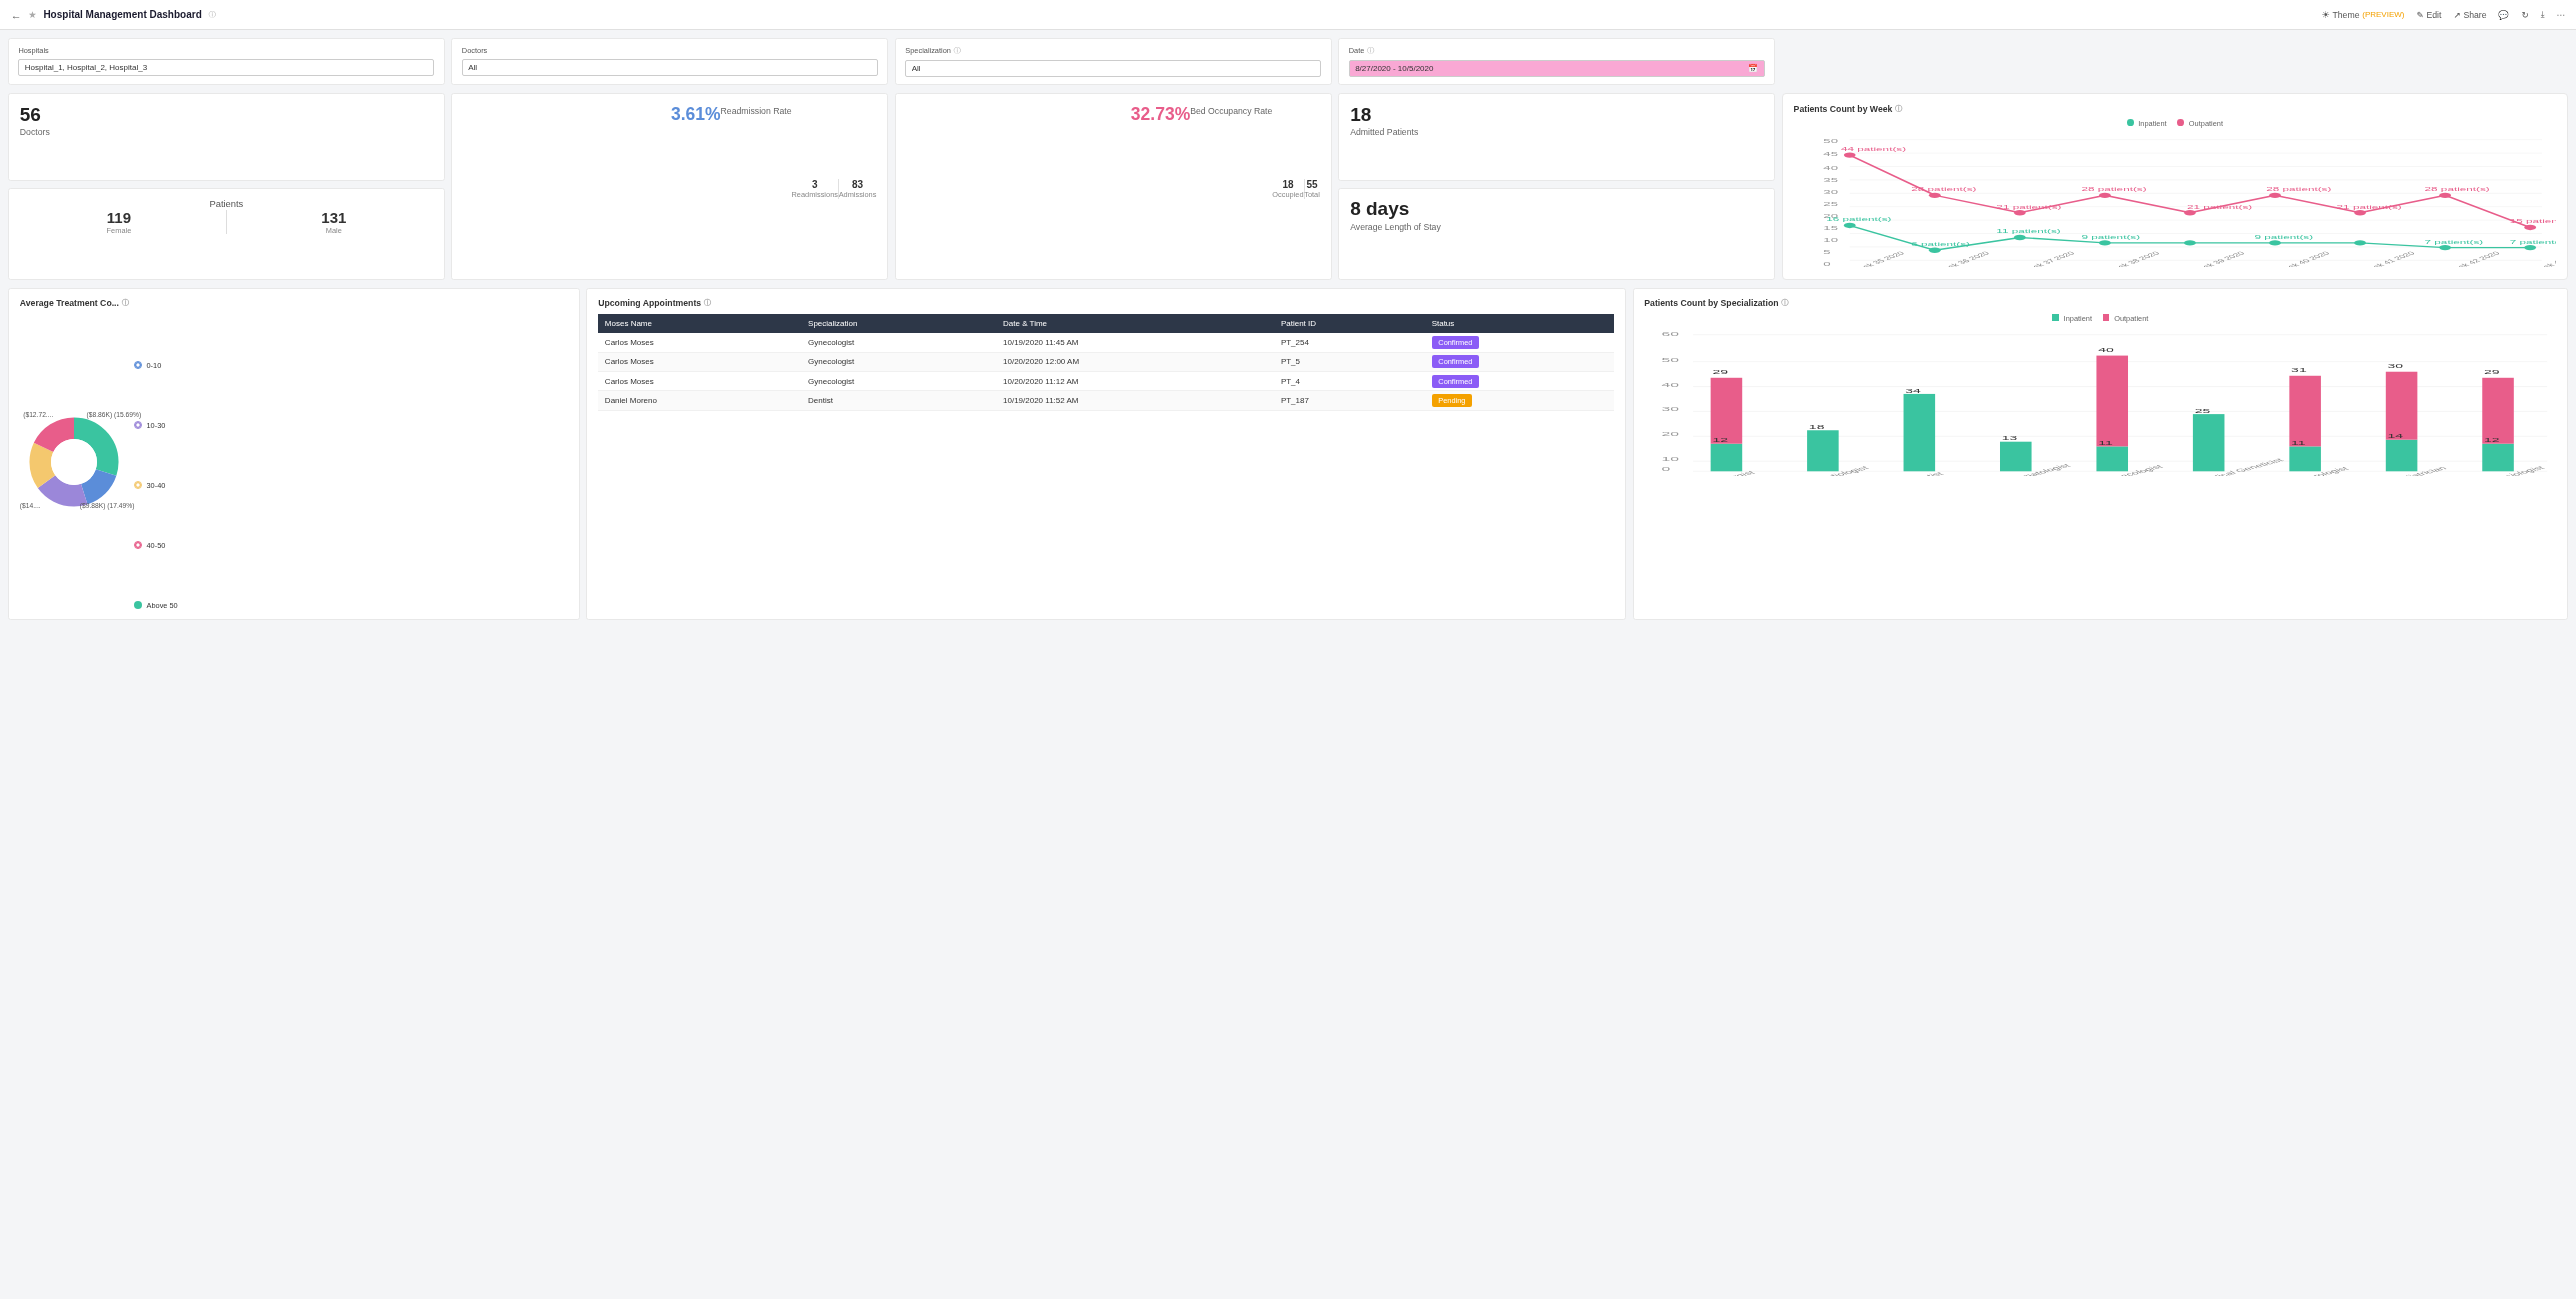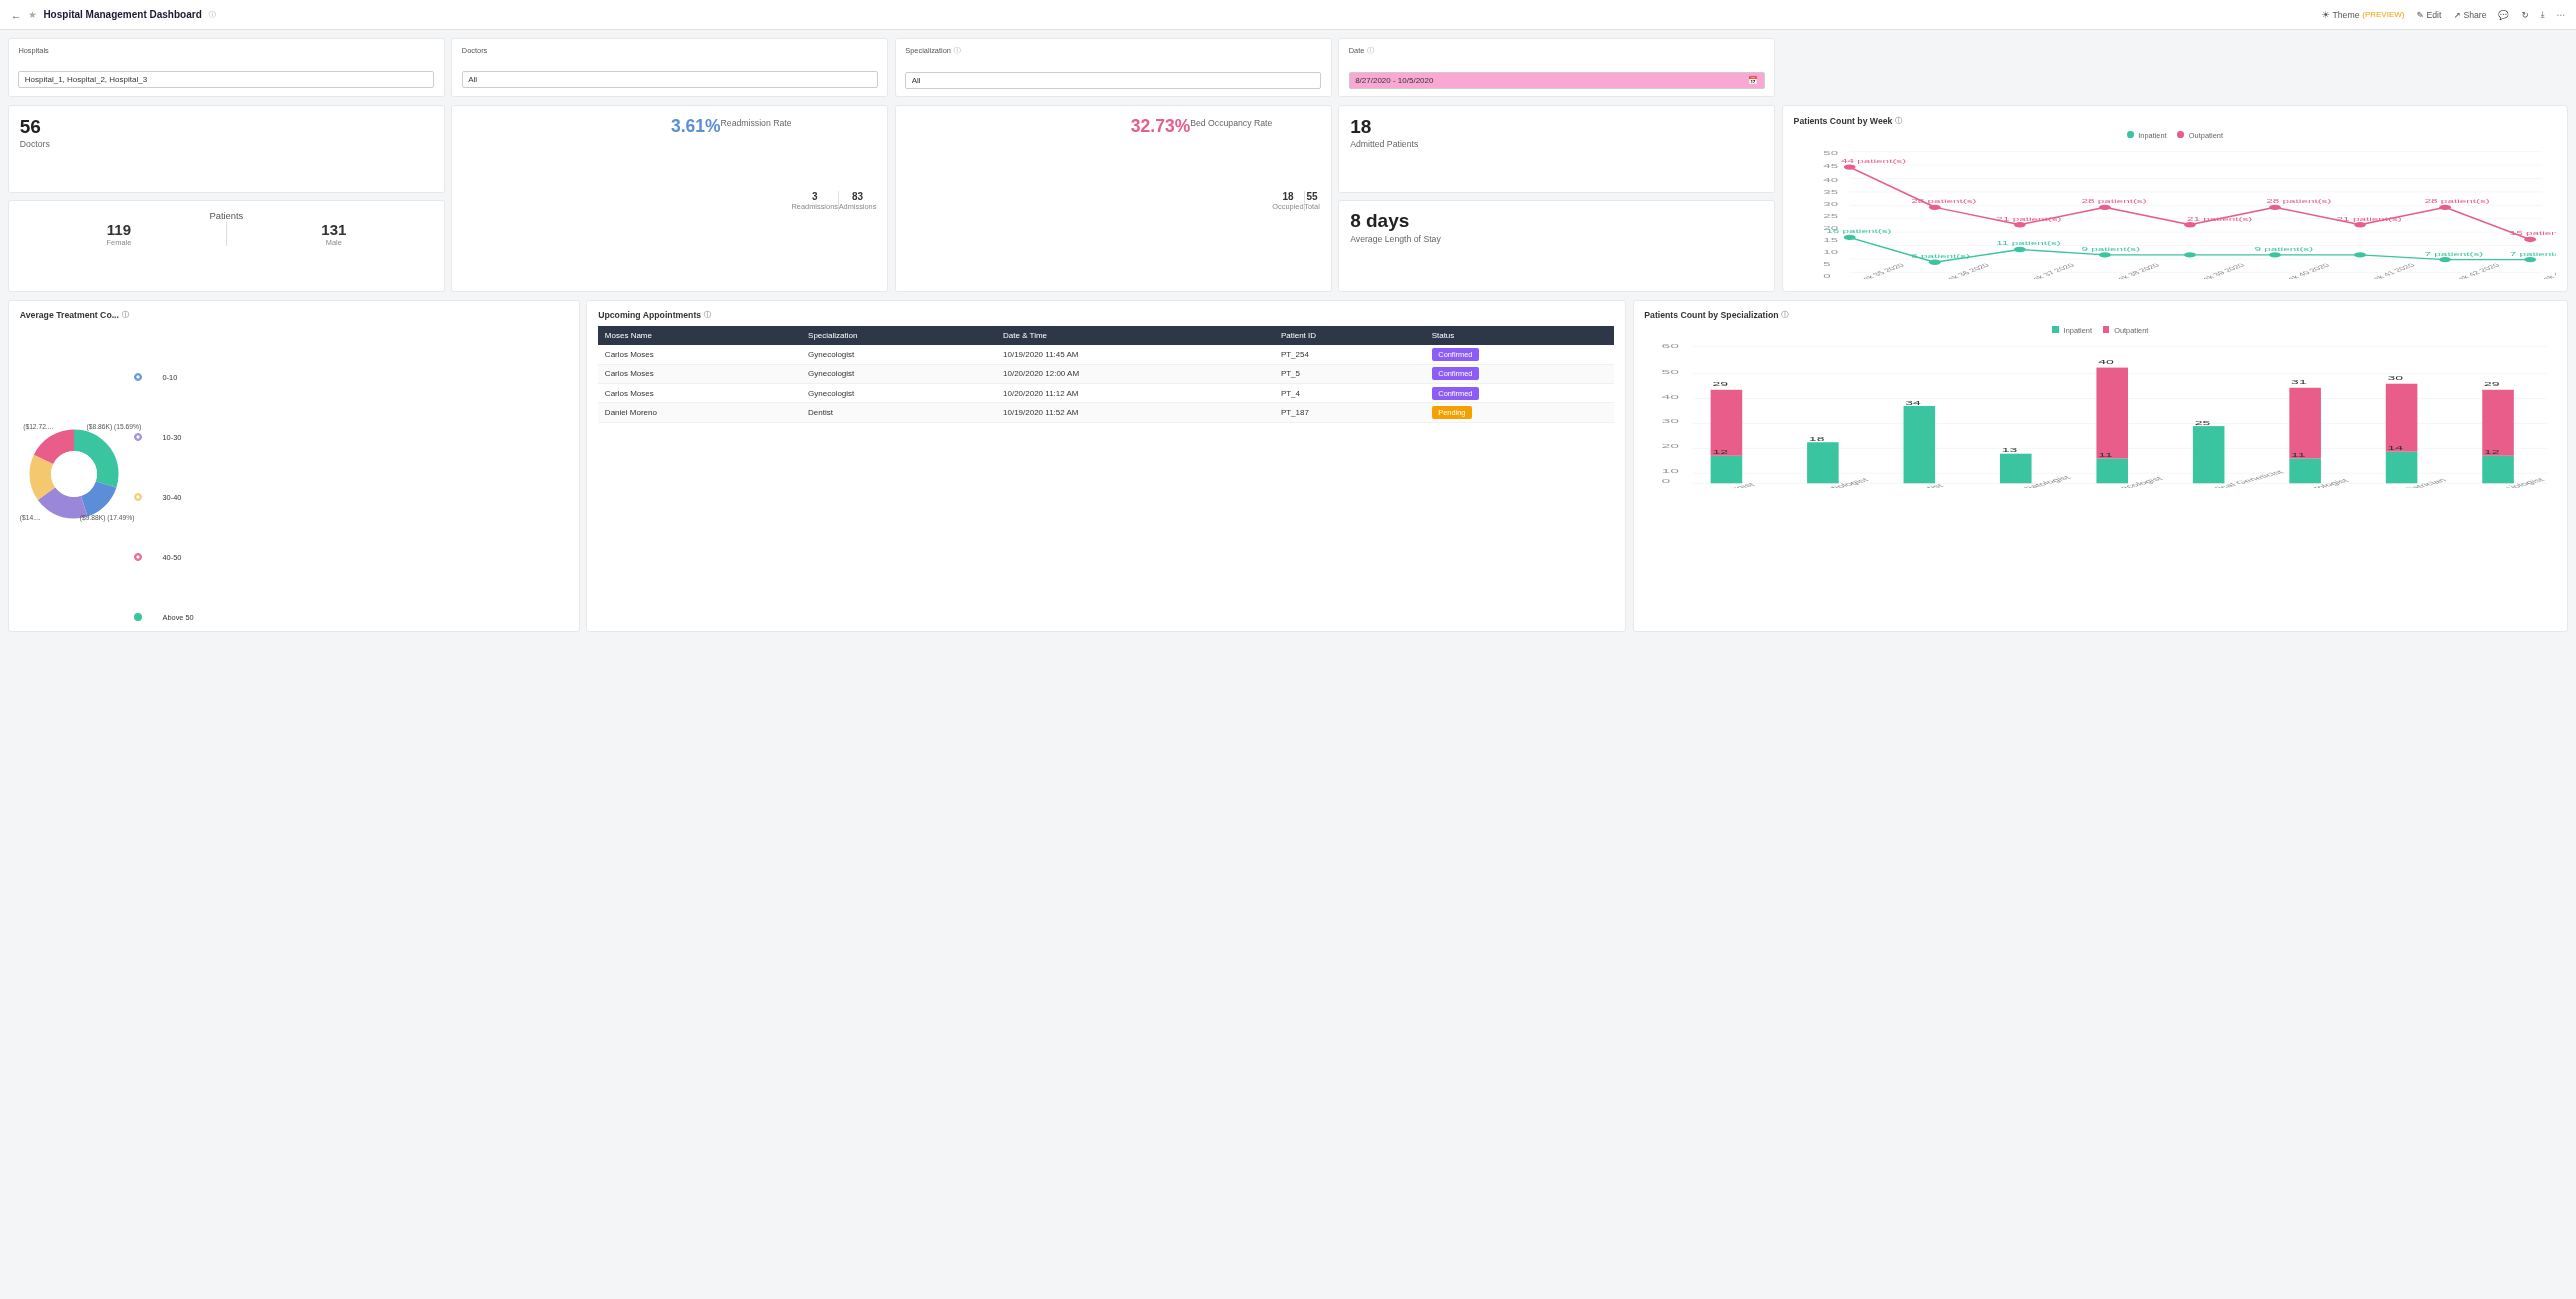--- a/index.html
+++ b/index.html
@@ -22,21 +22,21 @@
 
     
     .filters-row {
       display: grid; grid-template-columns: 1fr 1fr 1fr 1fr 1.8fr;
       gap: 6.7px;
     }
     .filter-card {
       background: #fff; border: 0.7px solid #e8e8e8; border-radius: 2.7px;
       padding: 6.7px 9.4px;
     }
-    .filter-label { font-size: 7.4px; color: #555; margin-bottom: 16px; display: flex; align-items: center; gap: 2.7px; }
+    .filter-label { font-size: 7.4px; color: #555; margin-bottom: 4px; display: flex; align-items: center; gap: 2.7px; }
     .filter-select {
       width: 100%; border: 0.7px solid #ccc; border-radius: 2px;
       padding: 3.4px 5.4px; font-size: 8px; color: #333; background: #fff;
       appearance: none; cursor: pointer;
     }
     .filter-date {
       display: flex; align-items: center; justify-content: space-between;
       border: 0.7px solid #ccc; border-radius: 2px; padding: 3.4px 5.4px;
       font-size: 8px; background: #f9a8d4; cursor: pointer;
     }
@@ -91,21 +91,21 @@
     .badge { padding: 2px 6.7px; border-radius: 2px; font-size: 7.4px; font-weight: 500; color: #fff; }
     .badge-confirmed { background: #8b5cf6; }
     .badge-pending { background: #f4a100; }
 
     
     .bar-section { background: #fff; border: 0.7px solid #e8e8e8; border-radius: 2.7px; padding: 9.4px 10.8px; }
 
     
     .line-chart-area { width: 100%; height: 134px; }
     .donut-legend { display: flex; flex-direction: column; gap: 4px; font-size: 7.4px; }
-    .donut-legend-item { display: flex; align-items: center; gap: 20px; margin-top: 47px; }
+    .donut-legend-item { display: flex; align-items: center; gap: 4px; margin-top: 47px; }
     .donut-legend-dot { width: 8px; height: 8px; border-radius: 50%; }
 
     
     .info-icon { font-size: 7.4px; color: #aaa; cursor: pointer; }
 
     
     .back-icon { font-size: 10.8px; cursor: pointer; color: #555; }
     .star-icon { font-size: 9.4px; cursor: pointer; color: #aaa; }
 
     

